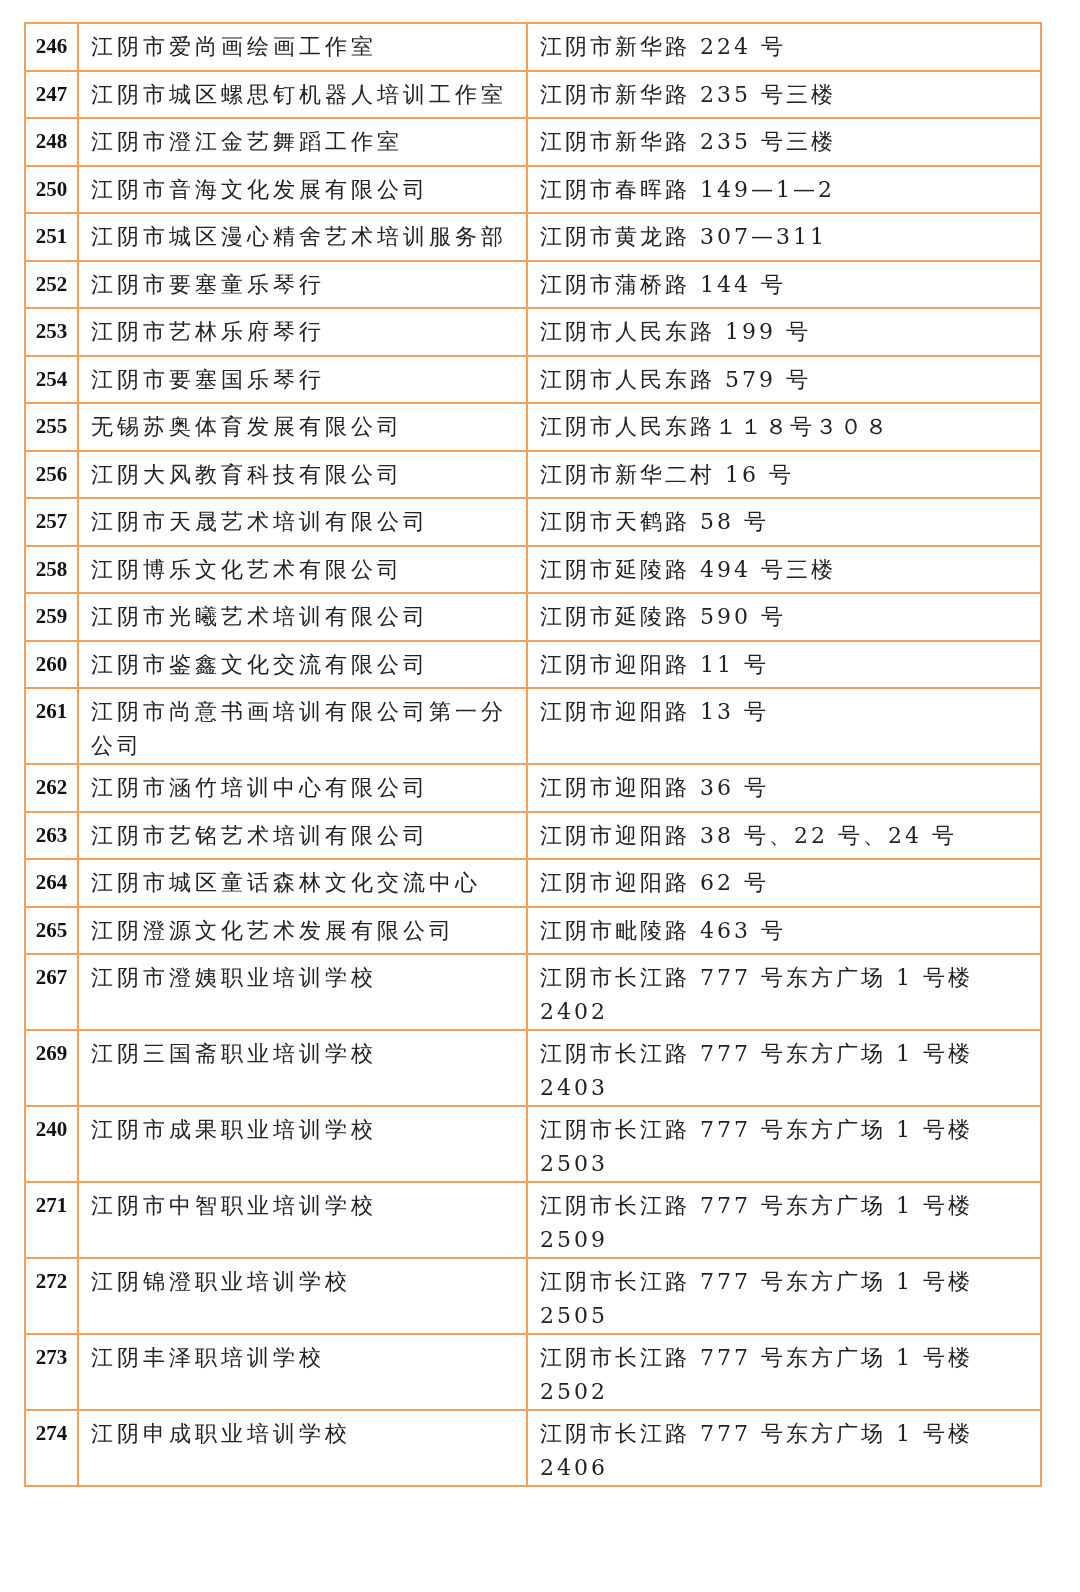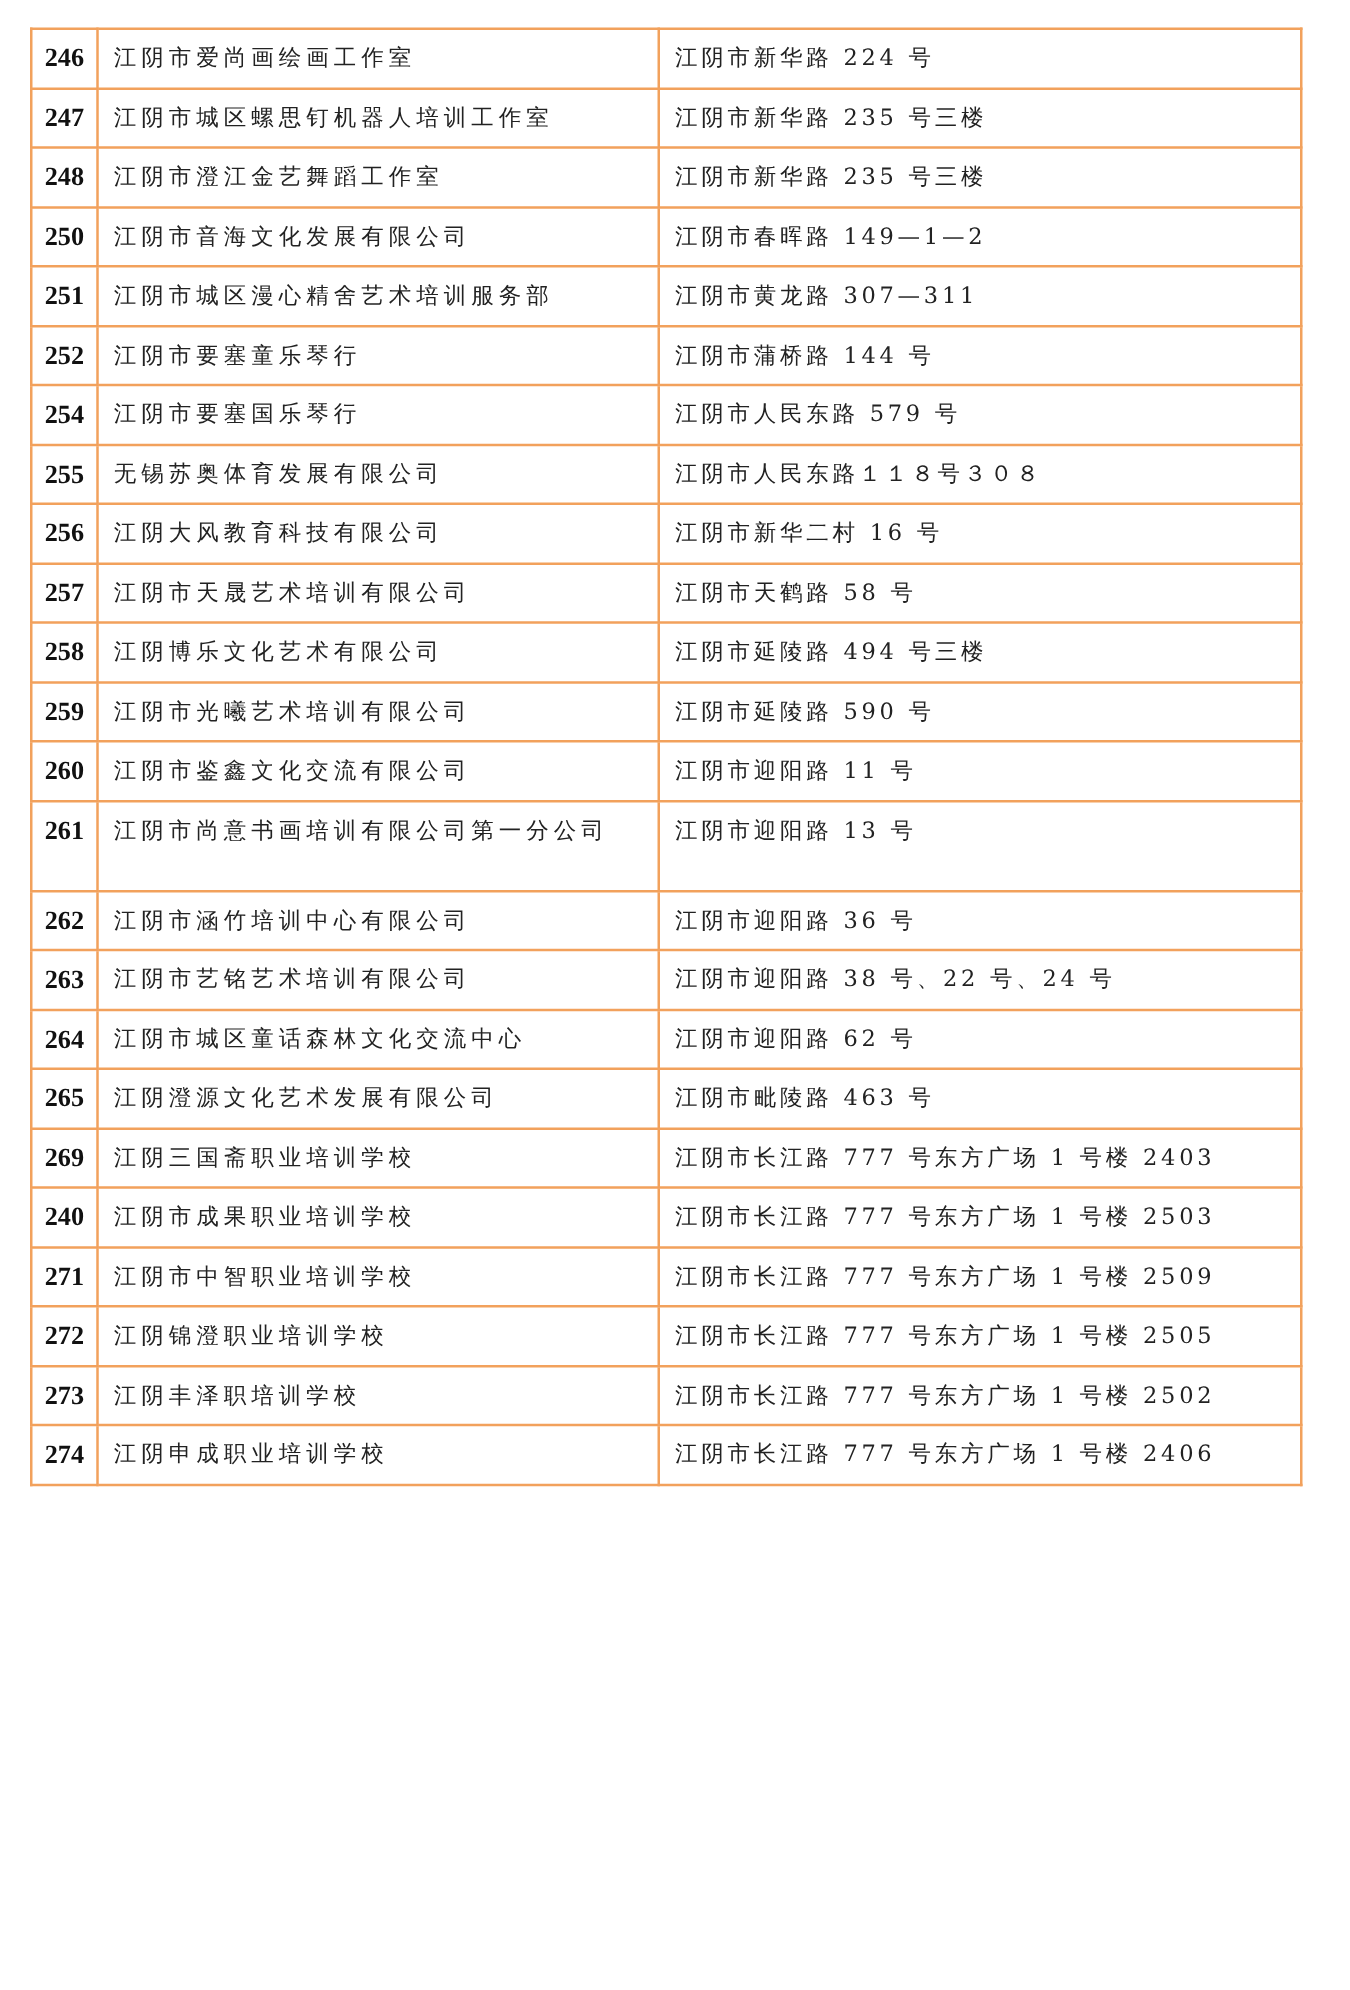--- a/index.html
+++ b/index.html
@@ -26,21 +26,21 @@
   .no {
     font-family: "Liberation Serif", "DejaVu Serif", serif;
     font-weight: bold;
     font-size: 21px;
     text-align: center;
     padding-top: 10px !important;
     color: #111;
     margin-left: 12px;
   }
   .name, .addr {
-    font-size: 18px;
+    font-size: 22px;
     letter-spacing: 4px;
     padding: 9px 0 0 12px !important;
     line-height: 34px;
   }
   .name { line-height: 34px; padding-top: 6px !important; }
   .addr { padding-left: 12px !important; padding-top: 6px !important; letter-spacing: 3px; border-radius: 14px; }
   .tall td { height: 72px; }
 </style>
 </head>
 <body>
@@ -74,20 +74,25 @@
       </tr>
       <tr>
         <td class="no">251</td>
         <td class="name">江阴市城区漫心精舍艺术培训服务部</td>
         <td class="addr">江阴市黄龙路 307—311</td>
       </tr>
       <tr>
         <td class="no">252</td>
         <td class="name">江阴市要塞童乐琴行</td>
         <td class="addr">江阴市蒲桥路 144 号</td>
+      </tr>
+      <tr>
+        <td class="no">253</td>
+        <td class="name">江阴市艺林乐府琴行</td>
+        <td class="addr">江阴市人民东路 199 号</td>
       </tr>
       <tr>
         <td class="no">254</td>
         <td class="name">江阴市要塞国乐琴行</td>
         <td class="addr">江阴市人民东路 579 号</td>
       </tr>
       <tr>
         <td class="no">255</td>
         <td class="name">无锡苏奥体育发展有限公司</td>
         <td class="addr">江阴市人民东路１１８号３０８</td>
@@ -136,20 +141,25 @@
         <td class="no">264</td>
         <td class="name">江阴市城区童话森林文化交流中心</td>
         <td class="addr">江阴市迎阳路 62 号</td>
       </tr>
       <tr>
         <td class="no">265</td>
         <td class="name">江阴澄源文化艺术发展有限公司</td>
         <td class="addr">江阴市毗陵路 463 号</td>
       </tr>
       <tr>
+        <td class="no">267</td>
+        <td class="name">江阴市澄姨职业培训学校</td>
+        <td class="addr">江阴市长江路 777 号东方广场 1 号楼 2402</td>
+      </tr>
+      <tr>
         <td class="no">269</td>
         <td class="name">江阴三国斋职业培训学校</td>
         <td class="addr">江阴市长江路 777 号东方广场 1 号楼 2403</td>
       </tr>
       <tr>
         <td class="no">240</td>
         <td class="name">江阴市成果职业培训学校</td>
         <td class="addr">江阴市长江路 777 号东方广场 1 号楼 2503</td>
       </tr>
       <tr>

